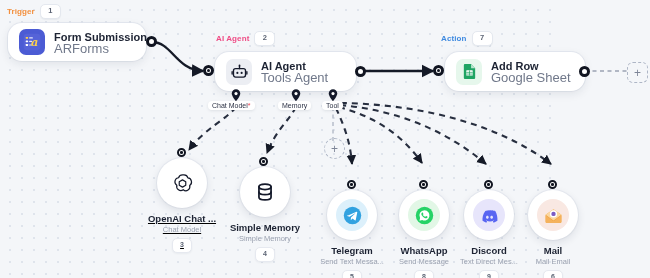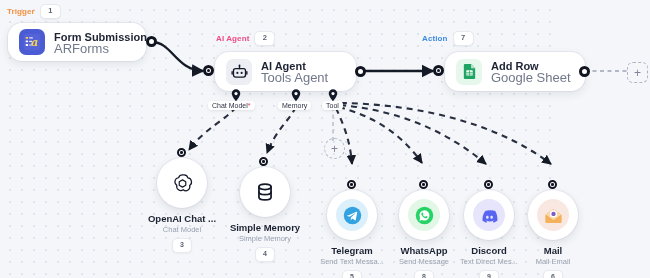--- a/index.html
+++ b/index.html
@@ -130,21 +130,21 @@
   </svg>
 
   <div class="tag" style="left:7px;top:4px;">
     <span class="tname" style="color:#f3903f;">Trigger</span>
     <span class="tnum">1</span>
   </div>
   <div class="tag" style="left:216px;top:31px;">
     <span class="tname" style="color:#ef4d86;">AI Agent</span>
     <span class="tnum">2</span>
   </div>
-  <div class="tag" style="left:422px;top:31px;">
+  <div class="tag" style="left:441px;top:31px;">
     <span class="tname" style="color:#3f8ae0;">Action</span>
     <span class="tnum">7</span>
   </div>
 
   <div class="node" style="left:8px;top:23px;width:138px;height:38px;">
     <span class="sq" style="background:#4b5bd4;">
       <svg width="18" height="18" viewBox="0 0 24 24">
         <rect x="1" y="1" width="22" height="22" rx="4" fill="#5563d8"></rect>
         <rect x="3.6" y="5.2" width="3.2" height="2.4" rx=".6" fill="#ffd24a"></rect>
         <rect x="3.6" y="10" width="3.2" height="2.4" rx=".6" fill="#ffffff"></rect>
@@ -226,21 +226,21 @@
       <span class="t2">Google Sheet</span>
     </span>
   </div>
   <span class="port ring" style="left:579px;top:66px;"></span>
 
   <div class="addbox" style="left:627px;top:62px;">
     <span>+</span>
   </div>
 
   <span class="port sm" style="left:177px;top:148px;"></span>
-  <div class="cnode" style="left:145px;top:158px;width:74px;">
+  <div class="cnode" style="left:145px;top:158px;width:74px;text-decoration:underline;">
     <span class="circ">
       <span class="halo">
         <svg width="23" height="23" viewBox="0 0 24 24" fill="none" stroke="#14192a" stroke-width="1.25" stroke-linejoin="round">
           <path d="M12 3.1c-1.9 0-3.5 1.2-4.1 2.9-1.8.2-3.3 1.5-3.7 3.3-.4 1.8.4 3.6 1.9 4.5-.5 1.8.2 3.7 1.7 4.8 1.5 1.1 3.5 1 5-0.1 1.4 1.2 3.5 1.3 5 .3 1.5-1 2.2-2.9 1.7-4.7 1.5-1 2.2-2.8 1.8-4.6-.4-1.8-1.9-3.1-3.7-3.3C17.1 4.3 15.5 3.1 13.6 3.1Z"></path>
           <path d="M12 8.2 15.4 10.1v3.8L12 15.8 8.6 13.9v-3.8Z"></path>
         </svg>
       </span>
     </span>
     <span class="c1">OpenAI Chat ...</span>
     <span class="c2">Chat Model</span>

